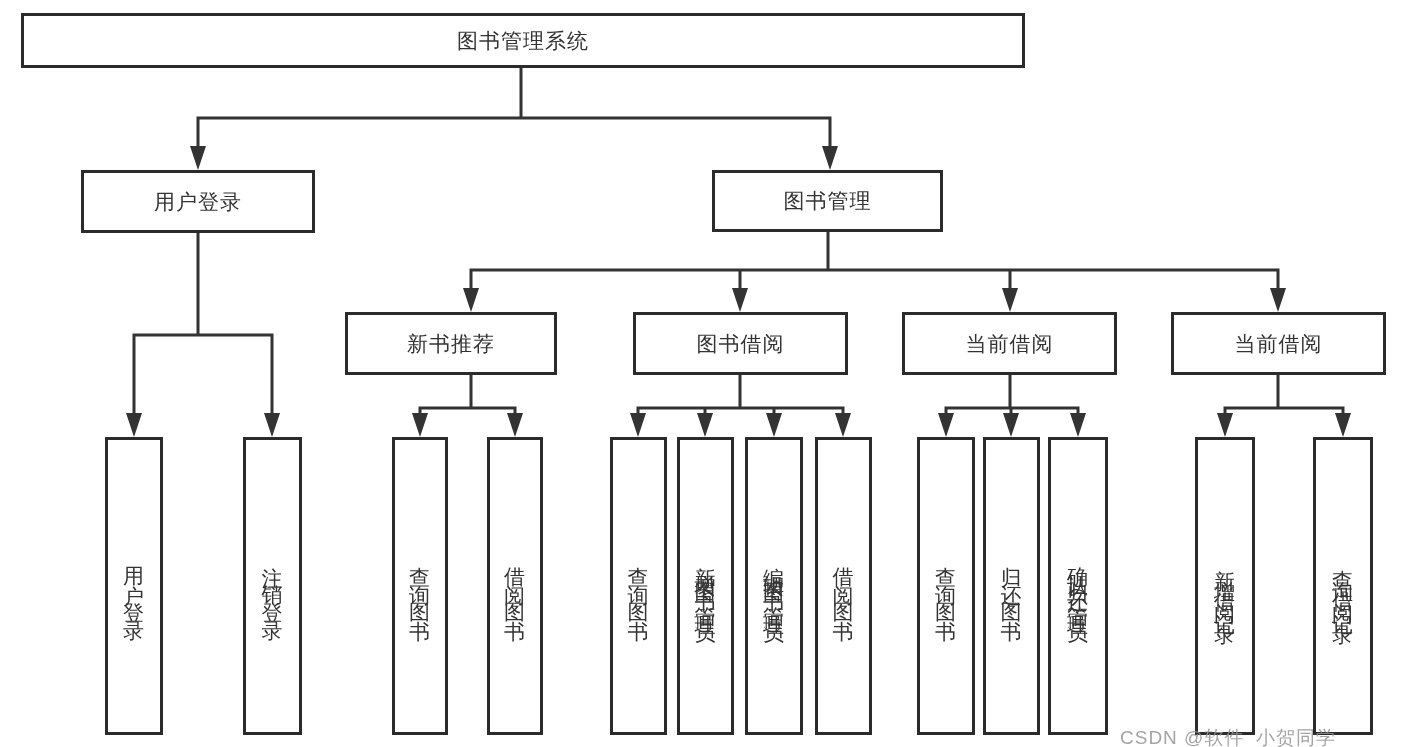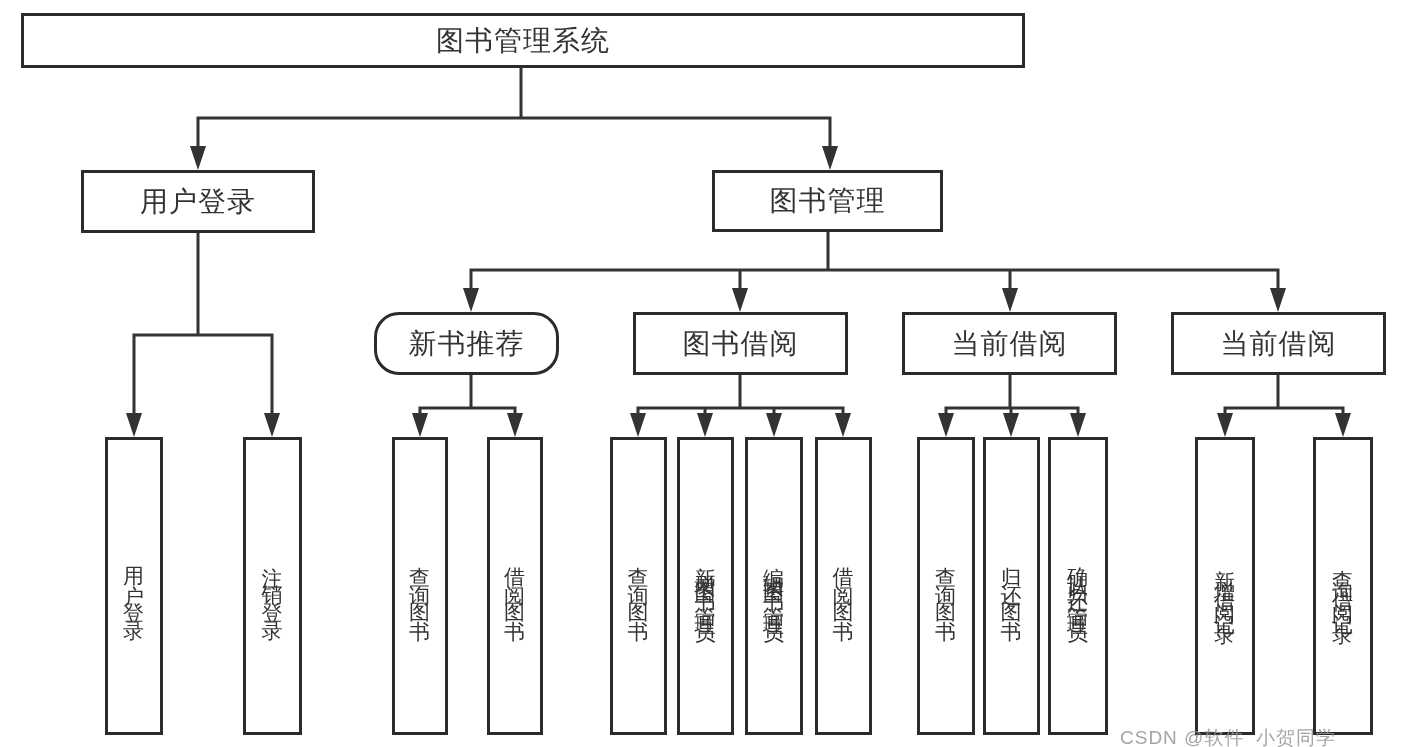--- a/index.html
+++ b/index.html
@@ -27,21 +27,21 @@
     position: absolute;
     box-sizing: border-box;
     background: #ffffff;
     border: 3px solid #2b2b2b;
     display: flex;
     align-items: center;
     justify-content: center;
     z-index: 2;
   }
   .hlabel {
-    font-size: 28px;
+    font-size: 21px;
     letter-spacing: 1px;
     color: #333333;
     white-space: nowrap;
   }
   .leaf .vlabel {
     writing-mode: vertical-rl;
     text-orientation: mixed;
     font-size: 21px;
     color: #333333;
     line-height: 1;
@@ -111,21 +111,21 @@
     <span class="hlabel">图书管理系统</span>
   </div>
 
   <div class="node" style="left:81px; top:170px; width:234px; height:63px;">
     <span class="hlabel">用户登录</span>
   </div>
   <div class="node" style="left:712px; top:170px; width:231px; height:62px;justify-content:center;">
     <span class="hlabel">图书管理</span>
   </div>
 
-  <div class="node" style="left:374px; top:312px; width:185px; height:63px;border-radius:25px;">
+  <div class="node" style="left:345px; top:312px; width:212px; height:63px;">
     <span class="hlabel">新书推荐</span>
   </div>
   <div class="node" style="left:633px; top:312px; width:215px; height:63px;font-family:Liberation Serif, serif;">
     <span class="hlabel">图书借阅</span>
   </div>
   <div class="node" style="left:902px; top:312px; width:215px; height:63px;">
     <span class="hlabel">当前借阅</span>
   </div>
   <div class="node" style="left:1171px; top:312px; width:215px; height:63px;">
     <span class="hlabel">当前借阅</span>

